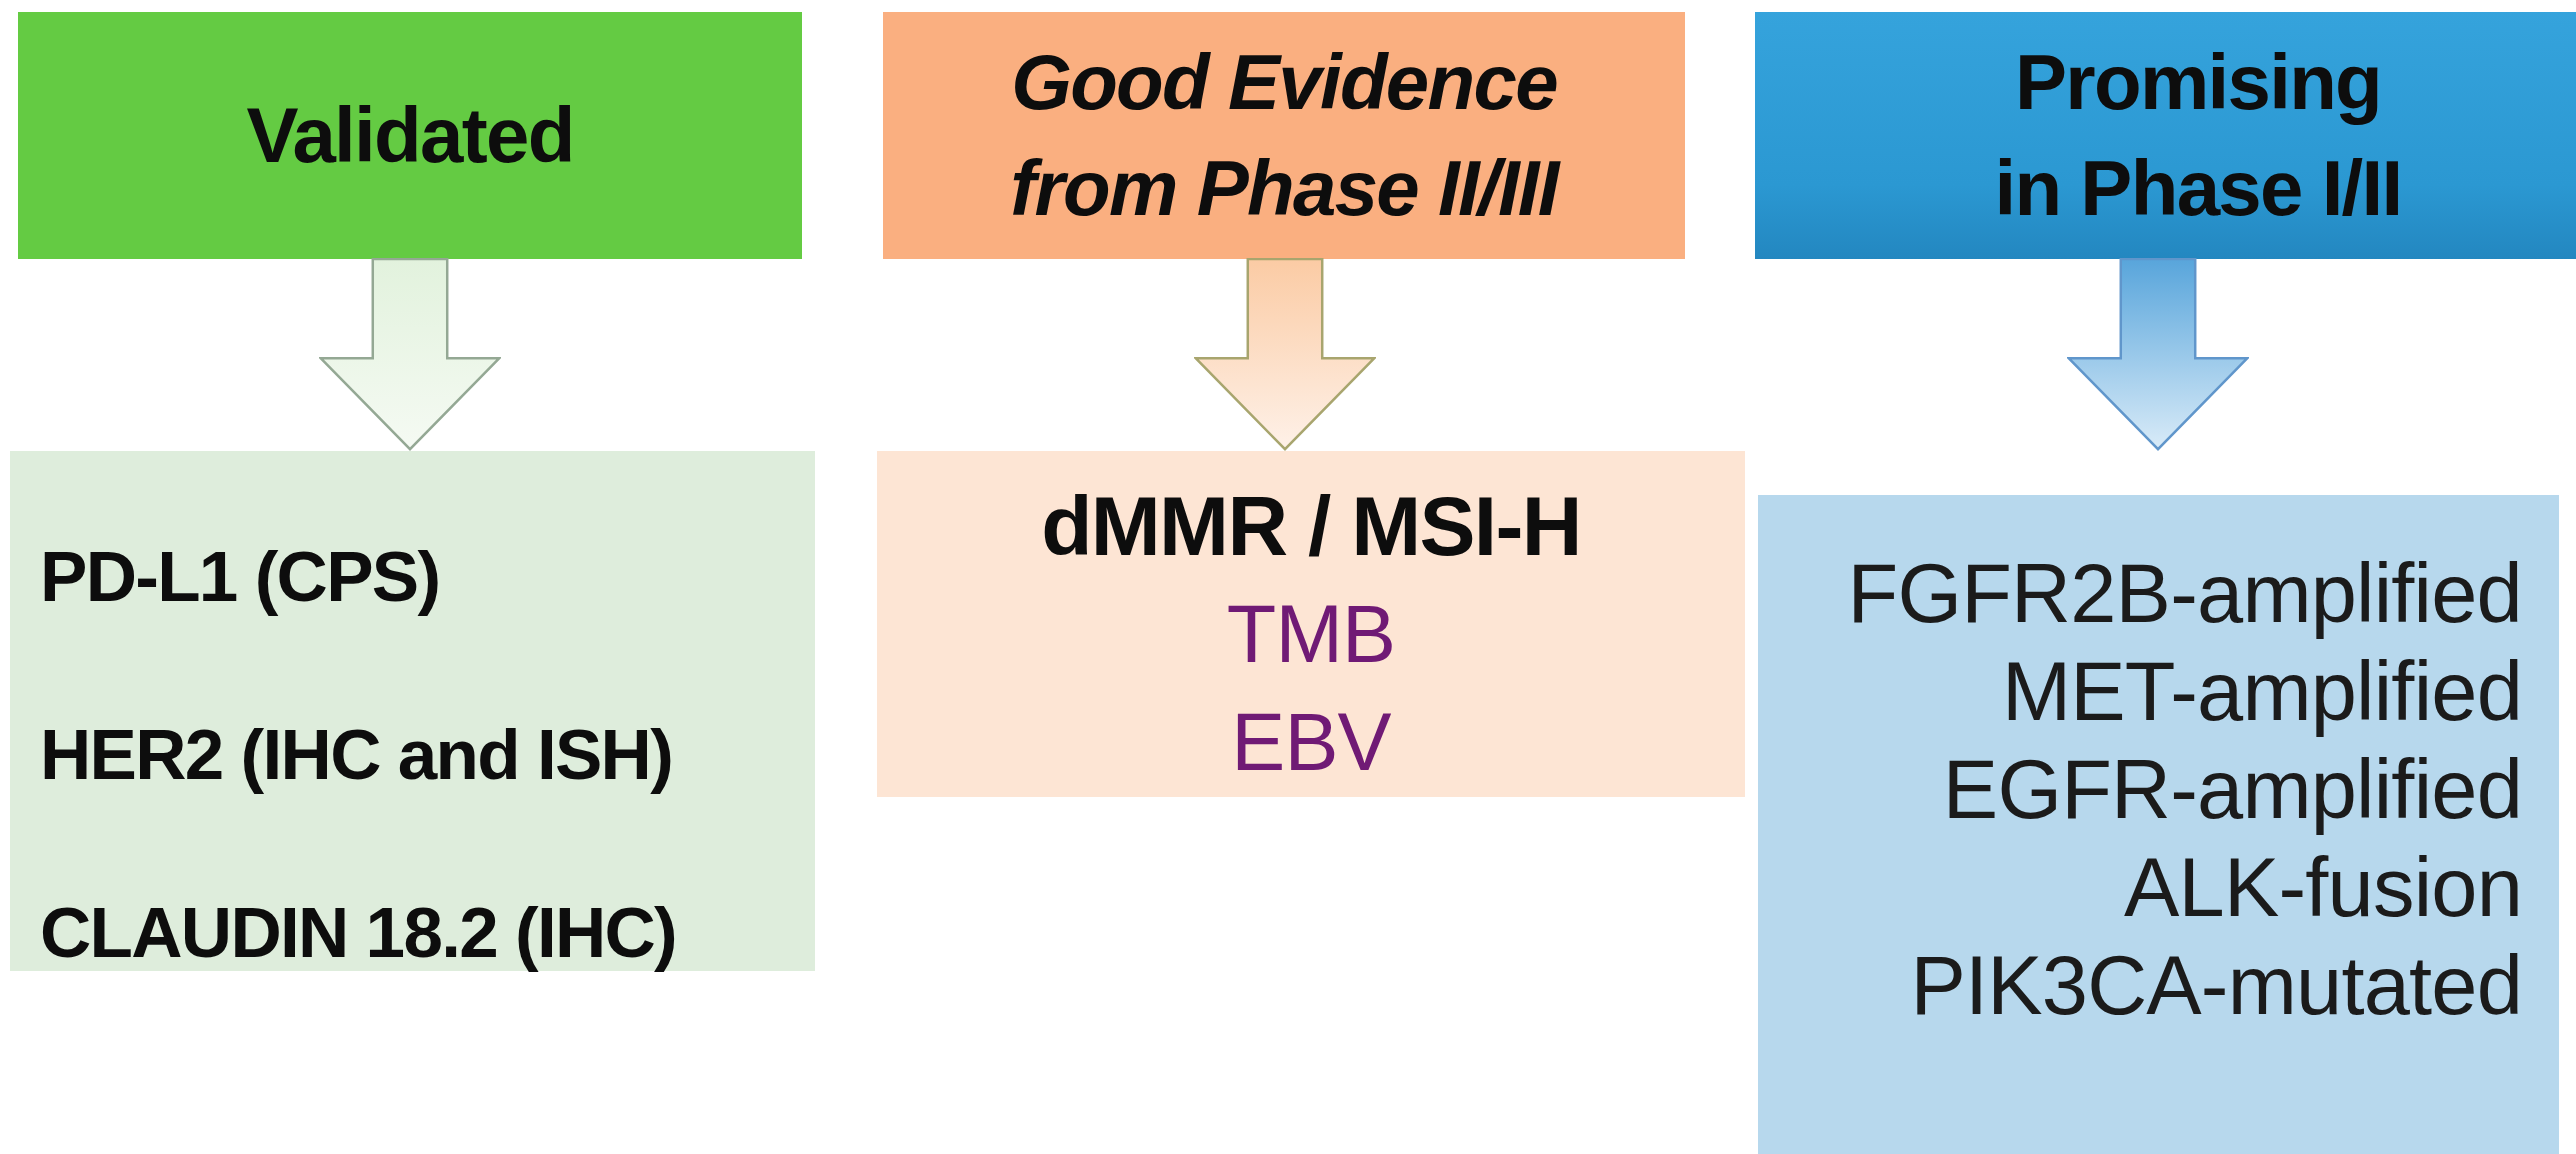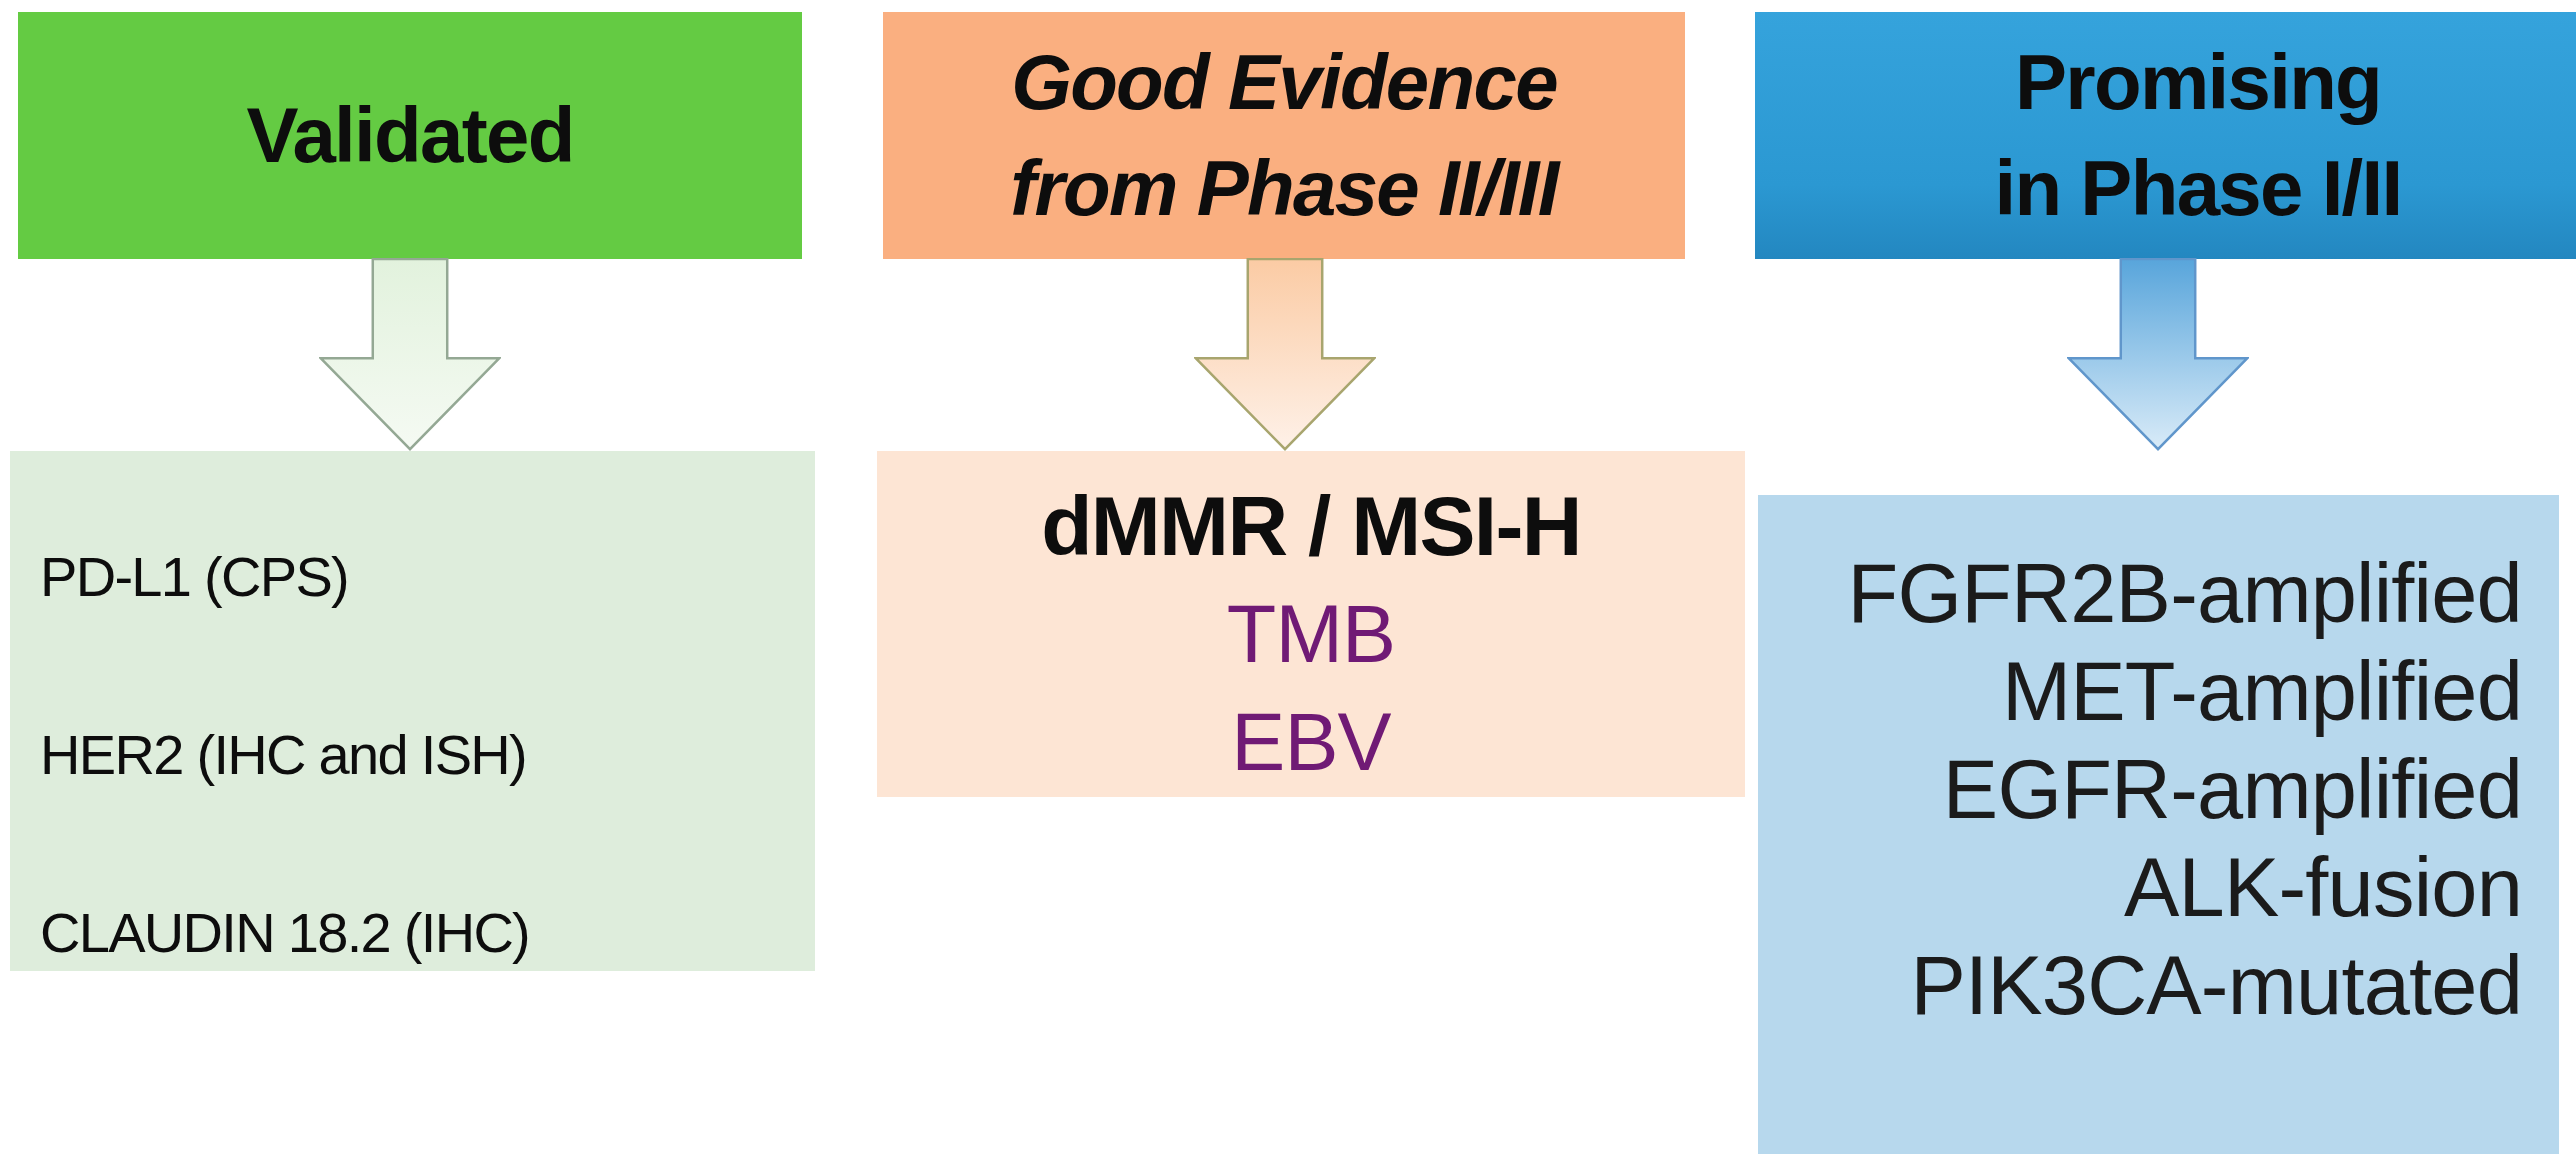--- a/index.html
+++ b/index.html
@@ -35,21 +35,21 @@
   .arrow-2{left:1194px;}
   .arrow-3{left:2067px;}
   .cbox{position:absolute;top:451px;}
   .cbox-1{
     left:10px;width:805px;height:520px;background:#DEEDDC;
     padding-top:37px;box-sizing:border-box;
   }
   .cbox-1 .item{
     height:178px;line-height:178px;
     padding-left:30px;
-    font-weight:normal;font-size:56px;letter-spacing:-1.7px;
+    font-weight:bold;font-size:71px;letter-spacing:-1.7px;
     white-space:nowrap;
   }
   .cbox-2{
     left:877px;width:868px;height:346px;background:#FDE5D4;
     padding-top:20.7px;box-sizing:border-box;
     text-align:center;
   }
   .cbox-2 .item{
     height:108px;line-height:108px;
     font-size:81px;letter-spacing:-0.8px;color:#701a75;

